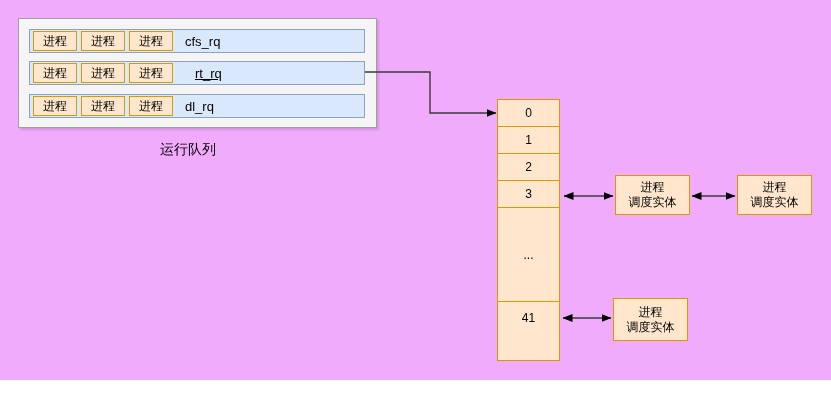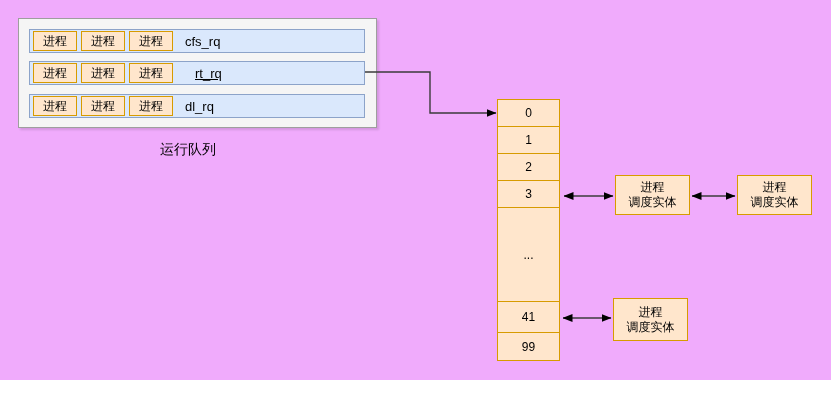--- a/index.html
+++ b/index.html
@@ -88,21 +88,20 @@
 
   <div class="rq-caption">运行队列</div>
 
   <div class="prio-array">
     <div class="acell" style="height:27px">0</div>
     <div class="acell" style="height:27px">1</div>
     <div class="acell" style="height:27px">2</div>
     <div class="acell" style="height:27px">3</div>
     <div class="acell" style="height:94px">...</div>
     <div class="acell" style="height:31px">41</div>
-    <div class="acell" style="height:27px">99</div>
   </div>
 
   <div class="entity entity-a">
     <div>进程</div>
     <div>调度实体</div>
   </div>
   <div class="entity entity-b">
     <div>进程</div>
     <div>调度实体</div>
   </div>

